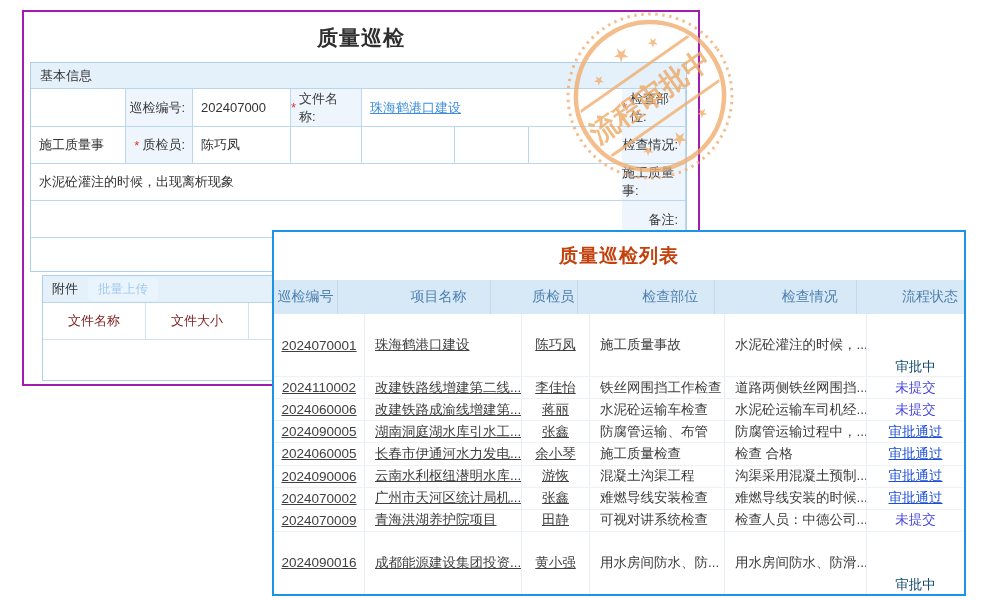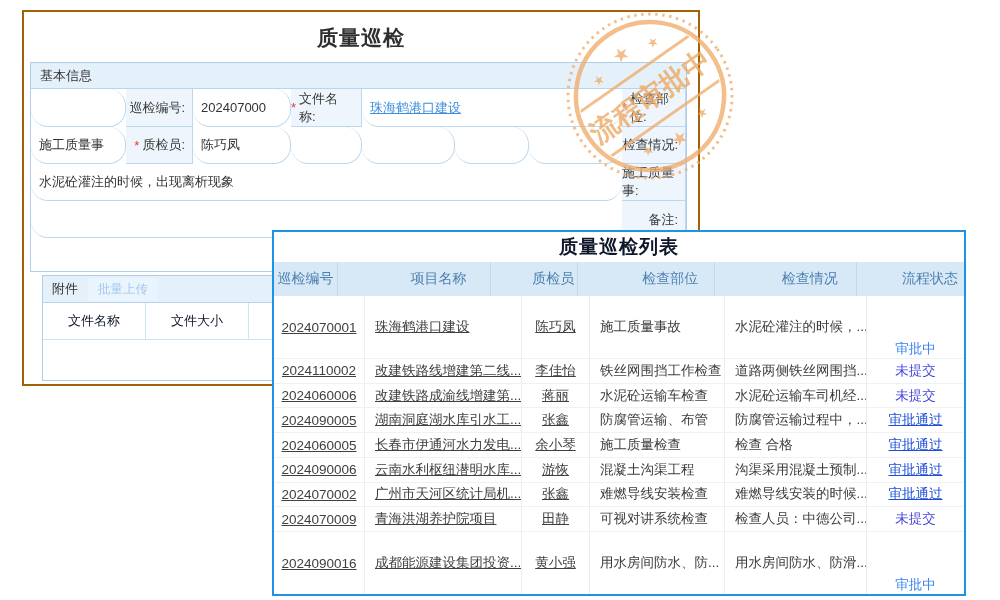--- a/index.html
+++ b/index.html
@@ -1,88 +1,88 @@
 <!DOCTYPE html>
 <html><head>
 <meta charset="utf-8">
 <style>
   html,body{margin:0;padding:0;background:#ffffff;}
   .canvas{position:relative;width:1000px;height:600px;overflow:hidden;background:#fff;
           font-family:"Liberation Sans","DejaVu Sans",sans-serif;color:#333;}
 
   
   .form-panel{position:absolute;left:22px;top:10px;width:678px;height:376px;
-              border:2px solid #a16207;background:#fff;box-sizing:border-box;z-index:1;}
+              border:2px solid #a21caf;background:#fff;box-sizing:border-box;z-index:1;}
   .form-title{position:absolute;left:0;top:12px;width:100%;text-align:center;
               font-size:21px;font-weight:bold;color:#2f2f2f;letter-spacing:1px;}
 
   .b-table{position:absolute;left:6px;top:50px;width:655px;border:1px solid #aecfe9;
            box-sizing:content-box;font-size:13px;}
   .b-bar{height:25px;line-height:25px;background:#e4f0fa;border-bottom:1px solid #b9d5ec;
          padding-left:9px;color:#333;}
   .b-grid{display:grid;grid-template-columns:95px 67px 98px 71px 93px 74px 93px 64px;}
   .cell{box-sizing:border-box;border-right:1px solid #bcd8ee;border-bottom:1px solid #bcd8ee;
         display:flex;align-items:center;background:#fff;min-height:37px;overflow:hidden;}
   .cell.lbl{background:#eef5fc;justify-content:flex-end;padding-right:7px;color:#3a3a3a;}
-  .cell.val{padding-left:8px;color:#333;border-radius:17px;}
+  .cell.val{padding-left:8px;color:#333;}
   .ler{border-right:none;}
   .leb{border-bottom:none;}
   .sp3{grid-column:span 3;}
   .sp7{grid-column:span 7;}
   .r1{min-height:38px;}
   .r5{min-height:33px;}
   .star{color:#e03a2f;margin-right:3px;}
   a.flink{color:#3e8ede;text-decoration:underline;cursor:pointer;}
 
   
   .attach{position:absolute;left:18px;top:263px;width:655px;height:106px;
           border:1px solid #aecfe9;box-sizing:border-box;font-size:13px;background:#fff;
           display:flex;flex-direction:column;}
   .a-bar{height:26px;background:#e4f0fa;border-bottom:1px solid #b9d5ec;display:flex;
          align-items:center;padding-left:9px;}
   .a-btn{margin-left:10px;background:#e9f4fd;color:#a3c9ee;border:none;border-radius:4px;
          font-size:12.5px;padding:3px 10px;font-family:inherit;cursor:pointer;}
   .a-head{height:36px;display:flex;border-bottom:1px solid #cfe3f3;}
   .a-hc{box-sizing:border-box;border-right:1px solid #cfe3f3;display:flex;align-items:center;
-        justify-content:center;color:#0f172a;}
+        justify-content:center;color:#7f1d1d;}
   .a-hc:nth-child(1){width:103px;}
   .a-hc:nth-child(2){width:103px;}
   .a-hc:nth-child(3){width:104px;}
   .a-hc:nth-child(4){flex:1;border-right:none;}
   .a-body{flex:1;background:#fff;}
 
   
   .stamp{position:absolute;left:560px;top:6px;width:180px;height:180px;z-index:4;
          pointer-events:none;}
 
   
   .list-panel{position:absolute;left:272px;top:230px;width:694px;height:366px;
               border:2px solid #1b94e8;background:#fff;box-sizing:border-box;z-index:10;
               display:flex;flex-direction:column;}
-  .list-title{height:30px;display:flex;align-items:center;justify-content:center;
-              font-size:19px;font-weight:bold;color:#0f172a;letter-spacing:1px;}
+  .list-title{height:48px;display:flex;align-items:center;justify-content:center;
+              font-size:19px;font-weight:bold;color:#c2410c;letter-spacing:1px;}
   .l-header{height:34px;display:flex;background:#d7e9f7;color:#4d7fae;font-size:14px;gap:39px;}
   .lh-cell{box-sizing:border-box;display:flex;align-items:center;justify-content:center;
            border-right:1px solid #c3d9ec;}
   .lh-cell:last-child{border-right:none;}
   .l-rows{flex:1;display:flex;flex-direction:column;}
   .l-row{flex:1;display:flex;border-bottom:1px solid #edf2f8;font-size:13.5px;}
   .l-row:last-child{border-bottom:none;}
   .l-cell{box-sizing:border-box;display:flex;align-items:center;overflow:hidden;
           white-space:nowrap;border-right:1px solid #e7eef5;}
   .l-cell:last-child{border-right:none;}
   .c0{width:91px;justify-content:center;}
   .c1{width:157px;padding-left:10px;}
   .c2{width:68px;justify-content:center;}
   .c3{width:135px;padding-left:10px;}
   .c4{width:142px;padding-left:10px;}
   .c5{width:97px;justify-content:center;}
   .l-no,.l-proj,.l-insp{color:#404040;cursor:pointer;text-decoration:underline;}
   .l-part,.l-sit{color:#3c3c3c;}
-  .st-orange{color:#3b82f6;margin-top:44px;}
+  .st-orange{color:#0c4a6e;margin-top:44px;}
   .st-violet{color:#4745e0;}
   .st-green{color:#1d4ed8;text-decoration:underline;cursor:pointer;}
 </style>
 </head>
 <body>
 
 <div class="canvas">
 
   <div class="form-panel">
     <div class="form-title">质量巡检</div>

